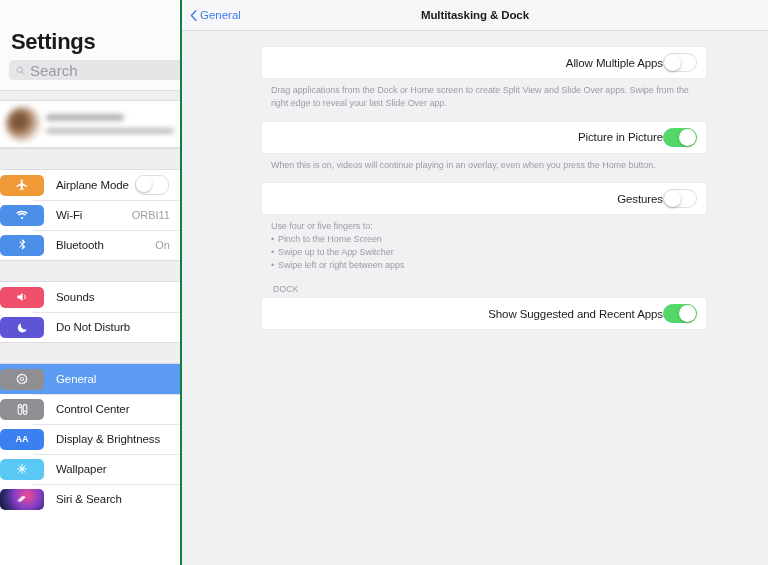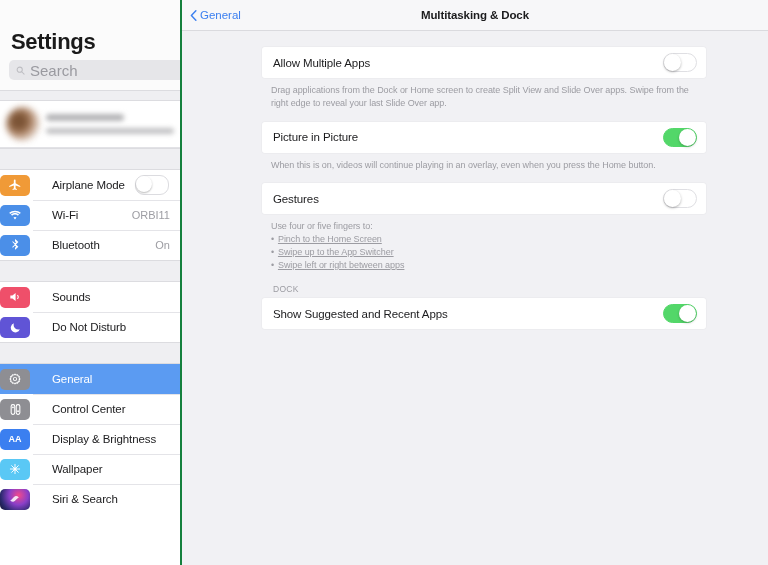--- a/index.html
+++ b/index.html
@@ -129,24 +129,24 @@
     height: 1px;
     background: #e4e4e8;
   }
   .sb-row.sel {
     background: #5b9bf2;
   }
   .sb-row.sel + .sb-row::before { background: #e4e4e8; }
   .sb-row.sel::before { background: transparent !important; }
 
   .sb-ico {
-    width: 30px; height: 21px;
+    width: 44px; height: 21px;
     border-radius: 5px;
     flex: 0 0 auto;
-    margin-right: 22px;
+    margin-right: 12px;
     display: flex;
     align-items: center;
     justify-content: center;
     color: #fff;
     font-size: 11px;
     line-height: 1;
     overflow: hidden;
   }
   .sb-ico svg { display: block; }
   .sb-label {
@@ -225,20 +225,21 @@
   }
   .card {
     background: #ffffff;
     border-radius: 3px;
     height: 31px;
     display: flex;
     align-items: center;
     padding: 0 9px 0 11px;
     box-sizing: border-box;
     box-shadow: 0 0 0 1px rgba(0,0,0,0.02);
+    text-align: right;
   }
   .card-label {
     font-size: 11.5px;
     color: #1c1c1e;
     flex: 1 1 auto;
     letter-spacing: -0.1px;
   }
   .tgl {
     width: 34px; height: 19px;
     border-radius: 10px;
@@ -274,21 +275,20 @@
   .foot {
     font-size: 9px;
     color: #9c9ca2;
     line-height: 1.42;
     padding: 6px 2px 0 9px;
     letter-spacing: -0.05px;
   }
   .foot .bl {
     padding-left: 7px;
     position: relative;
-    text-decoration: underline;
   }
   .foot .bl::before {
     content: "\2022";
     position: absolute;
     left: 0;
   }
   .sect-hdr {
     font-size: 8.5px;
     color: #9c9ca2;
     letter-spacing: 0.3px;

